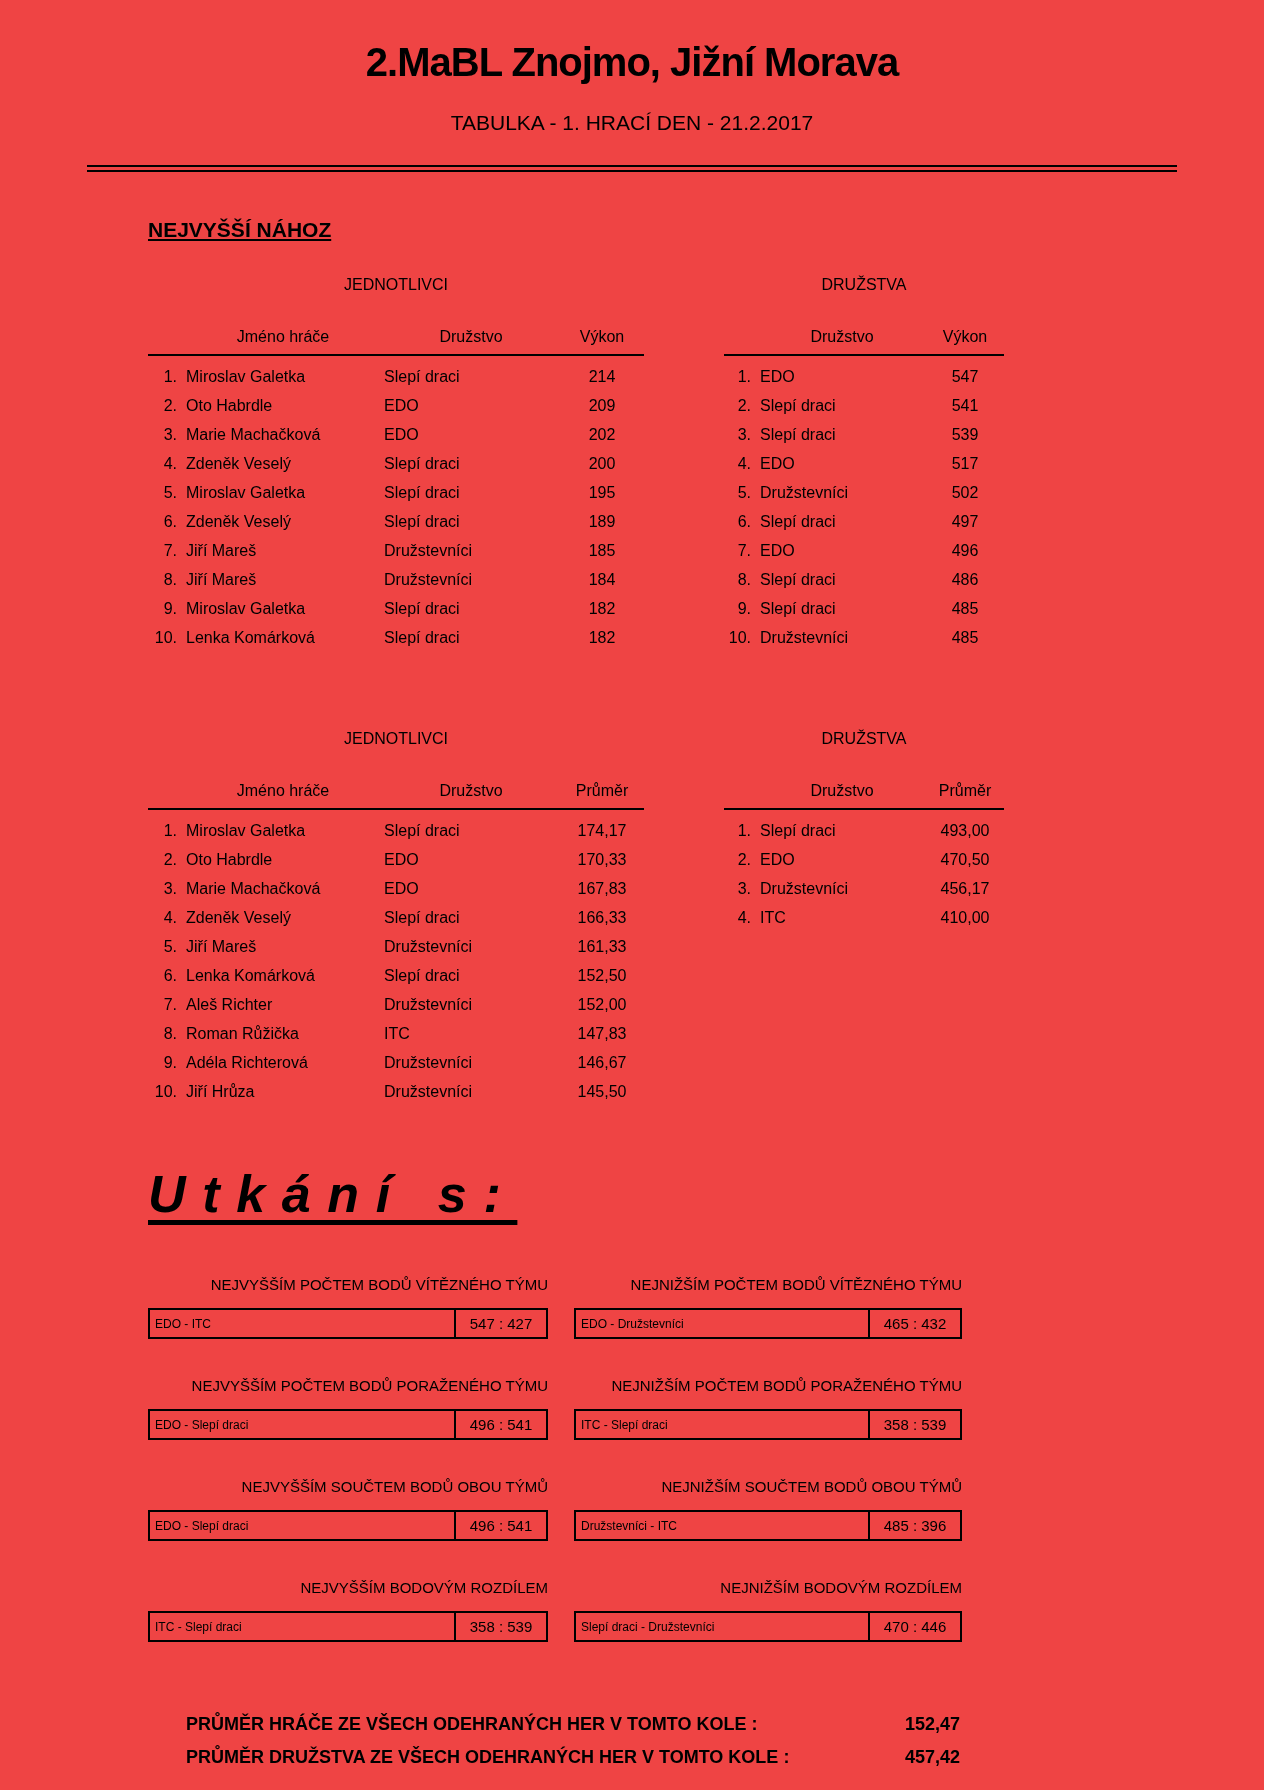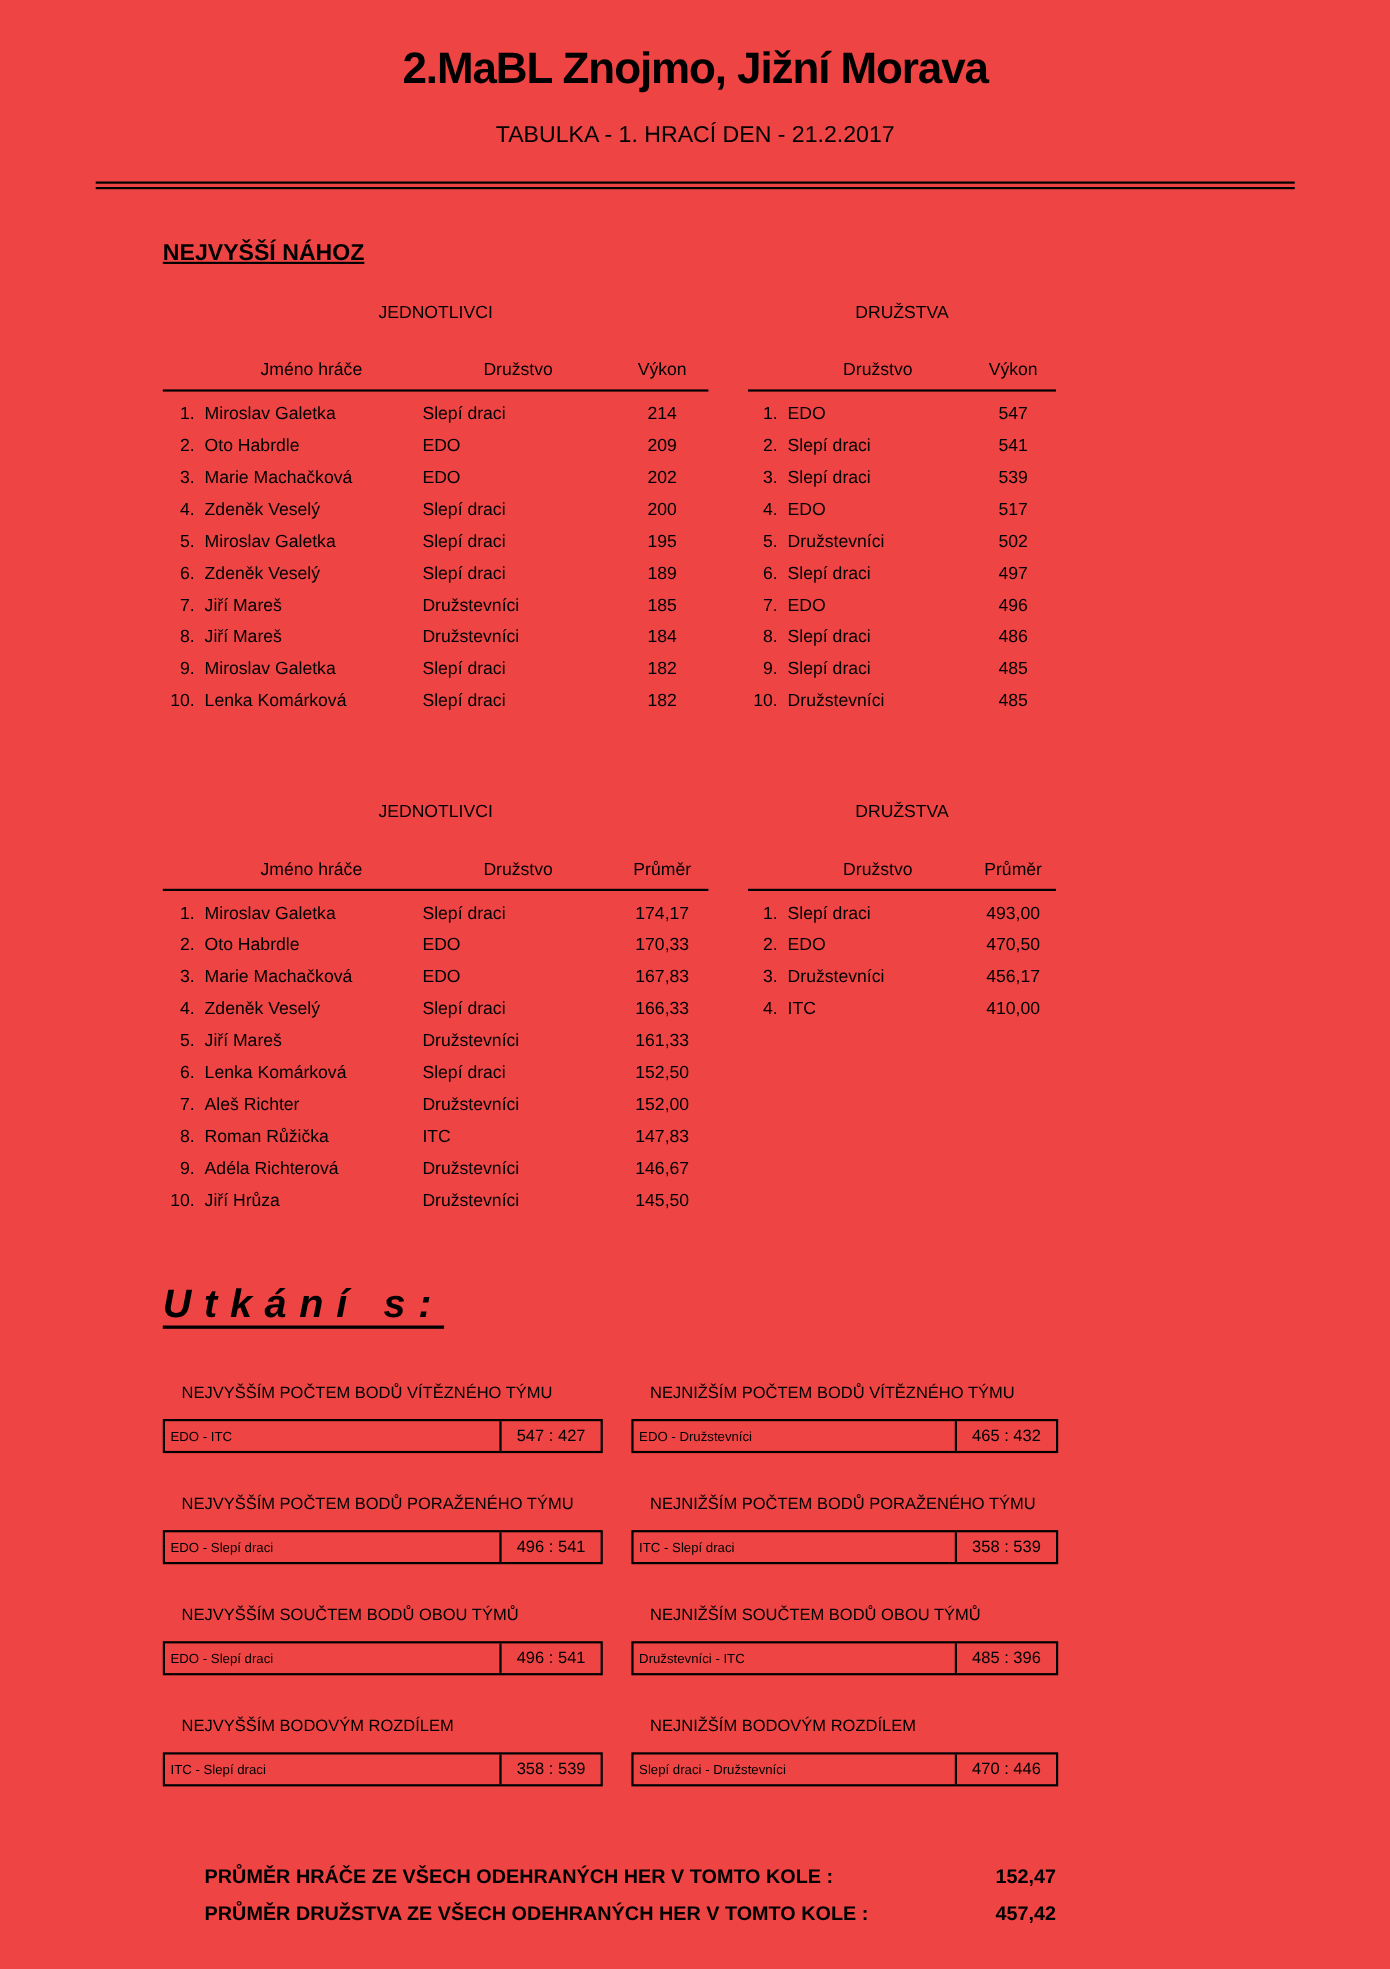--- a/index.html
+++ b/index.html
@@ -12,45 +12,45 @@
   .subtitle { text-align: center; margin-top: 26px; font-size: 21px; }
   .rule-double {
     margin: 30px auto 0 auto; width: 1090px; height: 7px;
     border-top: 2px solid #000; border-bottom: 2px solid #000;
   }
   .content { margin-left: 148px; width: 812px; }
 
   .section { margin-top: 46px; }
   .section-title { font-size: 21px; font-weight: bold; text-decoration: underline; }
 
-  .tables-row { display: flex; margin-top: 2px; }
+  .tables-row { display: flex; margin-top: 2px; gap: 44px; }
   .tbl-individuals { width: 496px; }
   .tbl-teams { width: 280px; margin-left: 36px; }
   .tbl-caption { text-align: center; font-size: 16px; margin-top: 32px; }
 
   .igrid { display: grid; grid-template-columns: 36px 198px 178px 84px; align-items: center; }
   .tgrid { display: grid; grid-template-columns: 34px 168px 78px; align-items: center; }
   .thead { margin-top: 34px; border-bottom: 2px solid #000; padding-bottom: 8px; font-size: 16px; }
   .thead .h-name, .thead .h-team, .thead .h-val { text-align: center; }
   .trow { height: 29px; font-size: 16px; }
   .c-rank { text-align: right; padding-right: 7px; }
   .c-name, .c-team { text-align: left; padding-left: 2px; }
   .c-val { text-align: center; }
   .rows-host { margin-top: 6px; }
 
   .utkani { margin-top: 58px; }
   .utkani-title {
-    display: inline-block; font-size: 36px; font-weight: bold; font-style: italic;
+    display: inline-block; font-size: 52px; font-weight: bold; font-style: italic;
     letter-spacing: 0.32em; text-decoration: underline; text-underline-offset: 8px;
   }
   .blocks-grid {
     margin-top: 52px; display: grid; grid-template-columns: 400px 388px;
     column-gap: 26px; row-gap: 38px;
   }
-  .block-label { font-size: 15px; margin-left: 17px; }
+  .block-label { font-size: 15px; margin-left: 17px; text-align: right; }
   .block-box {
     margin-top: 15px; height: 31px; border: 2px solid #000; display: flex; align-items: stretch;
   }
   .block-match { flex: 1; display: flex; align-items: center; padding-left: 5px; font-size: 12px; }
   .block-score {
     width: 92px; border-left: 2px solid #000; display: flex; align-items: center;
     justify-content: center; font-size: 15px;
   }
 
   .summary { margin-top: 72px; }

